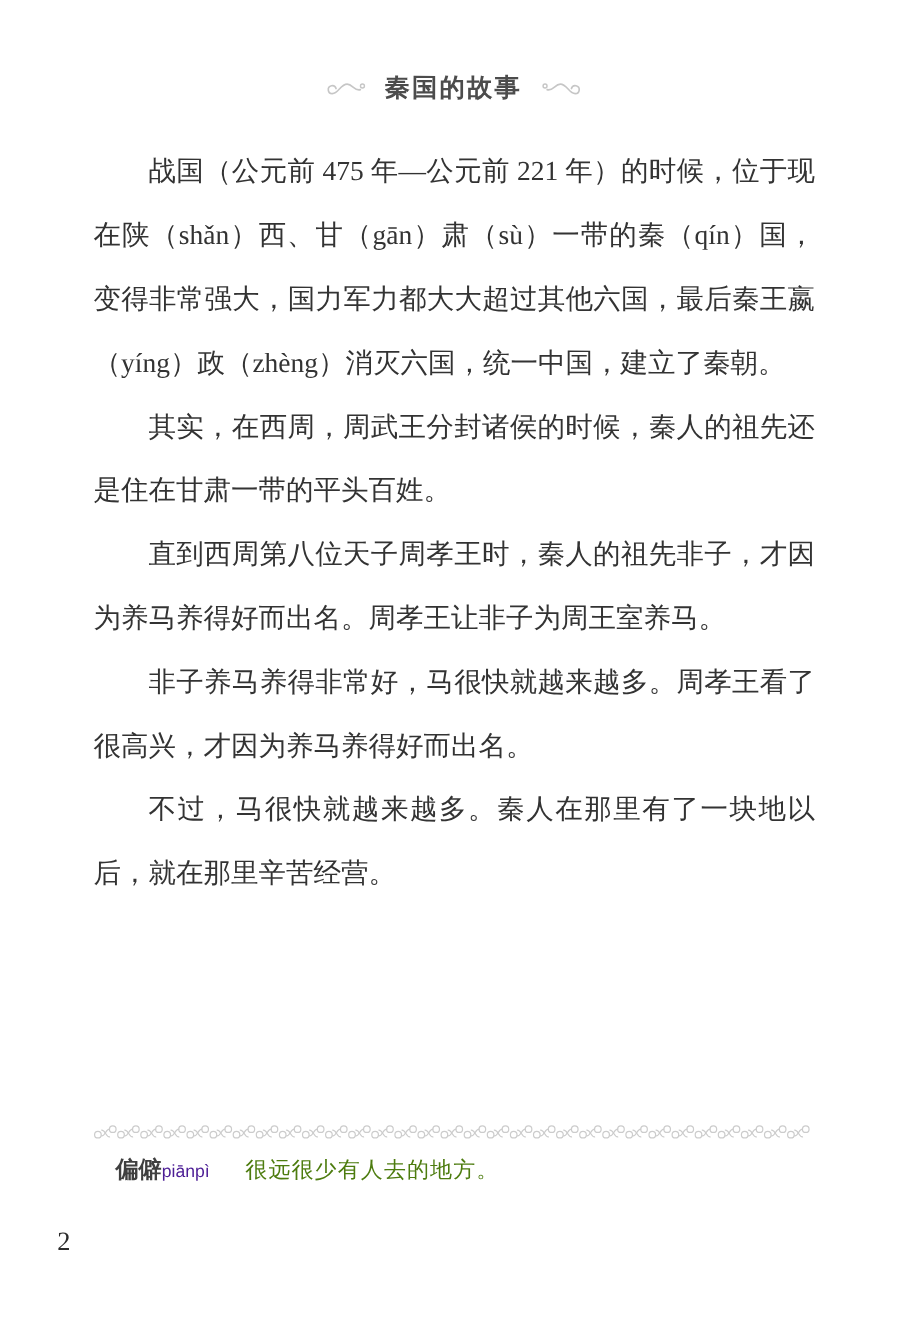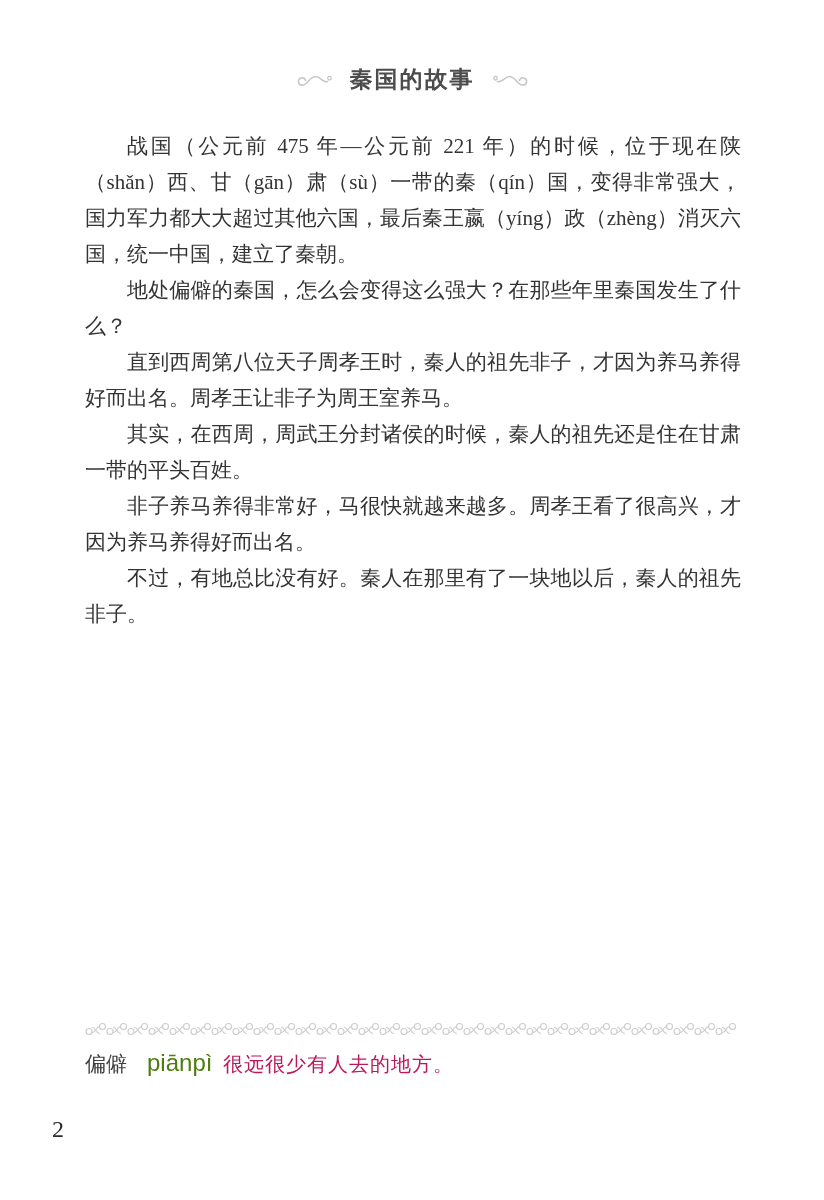--- a/index.html
+++ b/index.html
@@ -31,22 +31,22 @@
   }
   .ornament { display: inline-flex; align-items: center; }
   .ornament.flip { transform: scaleX(-1); }
 
   
   .story {
     position: absolute;
     top: 128px;
     left: 85px;
     width: 656px;
-    font-size: 21px;
-    line-height: 36px;
+    font-size: 25px;
+    line-height: 58px;
     color: #333333;
     text-align: justify;
   }
   .story p { margin: 0; text-indent: 2em; }
 
   
   .glossary-divider {
     position: absolute;
     top: 1022px;
     left: 85px;
@@ -61,32 +61,33 @@
   }
   .glossary-row {
     display: flex;
     align-items: baseline;
     height: 31px;
   }
   .glossary-term {
     width: 62px;
     font-family: "Liberation Sans", "DejaVu Sans", sans-serif;
     font-size: 21px;
-    font-weight: 400;
+    font-weight: 700;
     color: #3f3f3f;
+    text-align: right;
   }
   .glossary-pinyin {
     width: 76px;
     font-family: "Liberation Sans", "DejaVu Sans", sans-serif;
-    font-size: 24px;
-    color: #4d7c0f;
+    font-size: 16px;
+    color: #4c1d95;
   }
   .glossary-def {
     font-size: 20px;
-    color: #be185d;
+    color: #4d7c0f;
     letter-spacing: 1px;
   }
 
   
   .page-number {
     position: absolute;
     left: 52px;
     top: 1116px;
     font-size: 24px;
     color: #2b2b2b;
@@ -109,25 +110,24 @@
     <span class="ornament flip">
       <svg width="38" height="16" viewBox="0 0 38 16" aria-hidden="true">
         <path d="M9.5 8.5 a3.6 3.6 0 1 0 -3.4 4.6 c5.5 0 7.5 -8.6 13.5 -8.6 c5 0 6.5 6.5 12 5" fill="none" stroke="#c6c6c6" stroke-width="1.5" stroke-linecap="round"></path>
         <circle cx="33.5" cy="6.2" r="1.8" fill="none" stroke="#c6c6c6" stroke-width="1.3"></circle>
       </svg>
     </span>
   </div>
 
   <div class="story">
     <p>战国（公元前 475 年—公元前 221 年）的时候，位于现在陕（shǎn）西、甘（gān）肃（sù）一带的秦（qín）国，变得非常强大，国力军力都大大超过其他六国，最后秦王嬴（yíng）政（zhèng）消灭六国，统一中国，建立了秦朝。</p>
-    <p>地处偏僻的秦国，怎么会变得这么强大？在那些年里秦国发生了什么？</p>
+    <p>其实，在西周，周武王分封诸侯的时候，秦人的祖先还是住在甘肃一带的平头百姓。</p>
     <p>直到西周第八位天子周孝王时，秦人的祖先非子，才因为养马养得好而出名。周孝王让非子为周王室养马。</p>
-    <p>其实，在西周，周武王分封诸侯的时候，秦人的祖先还是住在甘肃一带的平头百姓。</p>
     <p>非子养马养得非常好，马很快就越来越多。周孝王看了很高兴，才因为养马养得好而出名。</p>
-    <p>不过，有地总比没有好。秦人在那里有了一块地以后，秦人的祖先非子。</p>
+    <p>不过，马很快就越来越多。秦人在那里有了一块地以后，就在那里辛苦经营。</p>
   </div>
 
   <div class="glossary-divider">
     <svg width="652" height="14" viewBox="0 0 652 14" aria-hidden="true">
       <defs>
         <g id="swirl-unit" fill="none" stroke="#cccccc" stroke-width="1.1">
           <circle cx="4" cy="9.5" r="3"></circle>
           <path d="M7 10.5 C 11 11.5 11 3.5 15 4.5"></path>
           <circle cx="17.5" cy="4.5" r="3"></circle>
           <path d="M7 5.5 C 11 4.5 11 12.5 15 11.5"></path>

